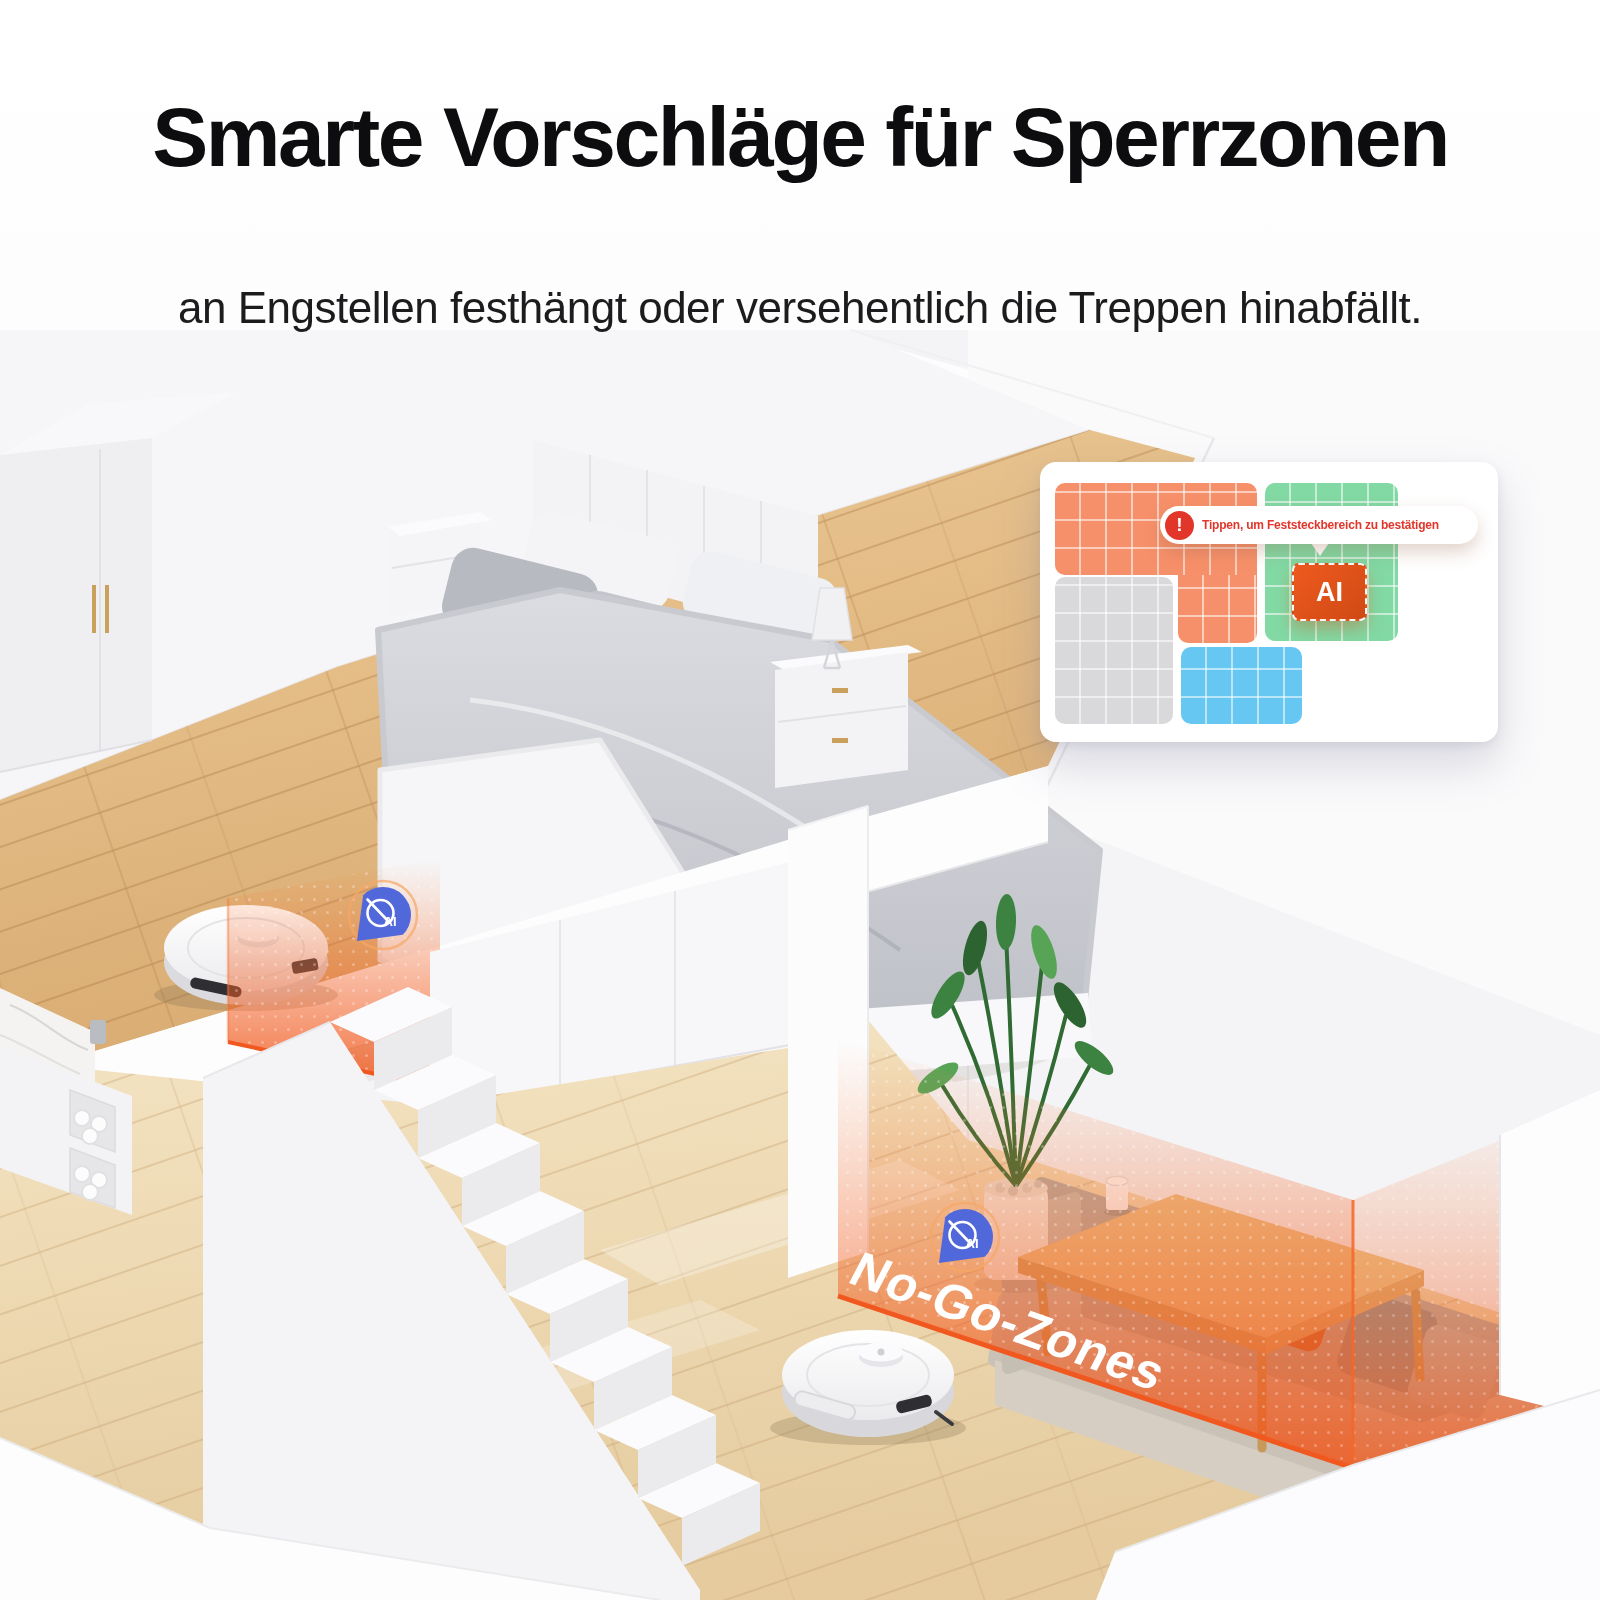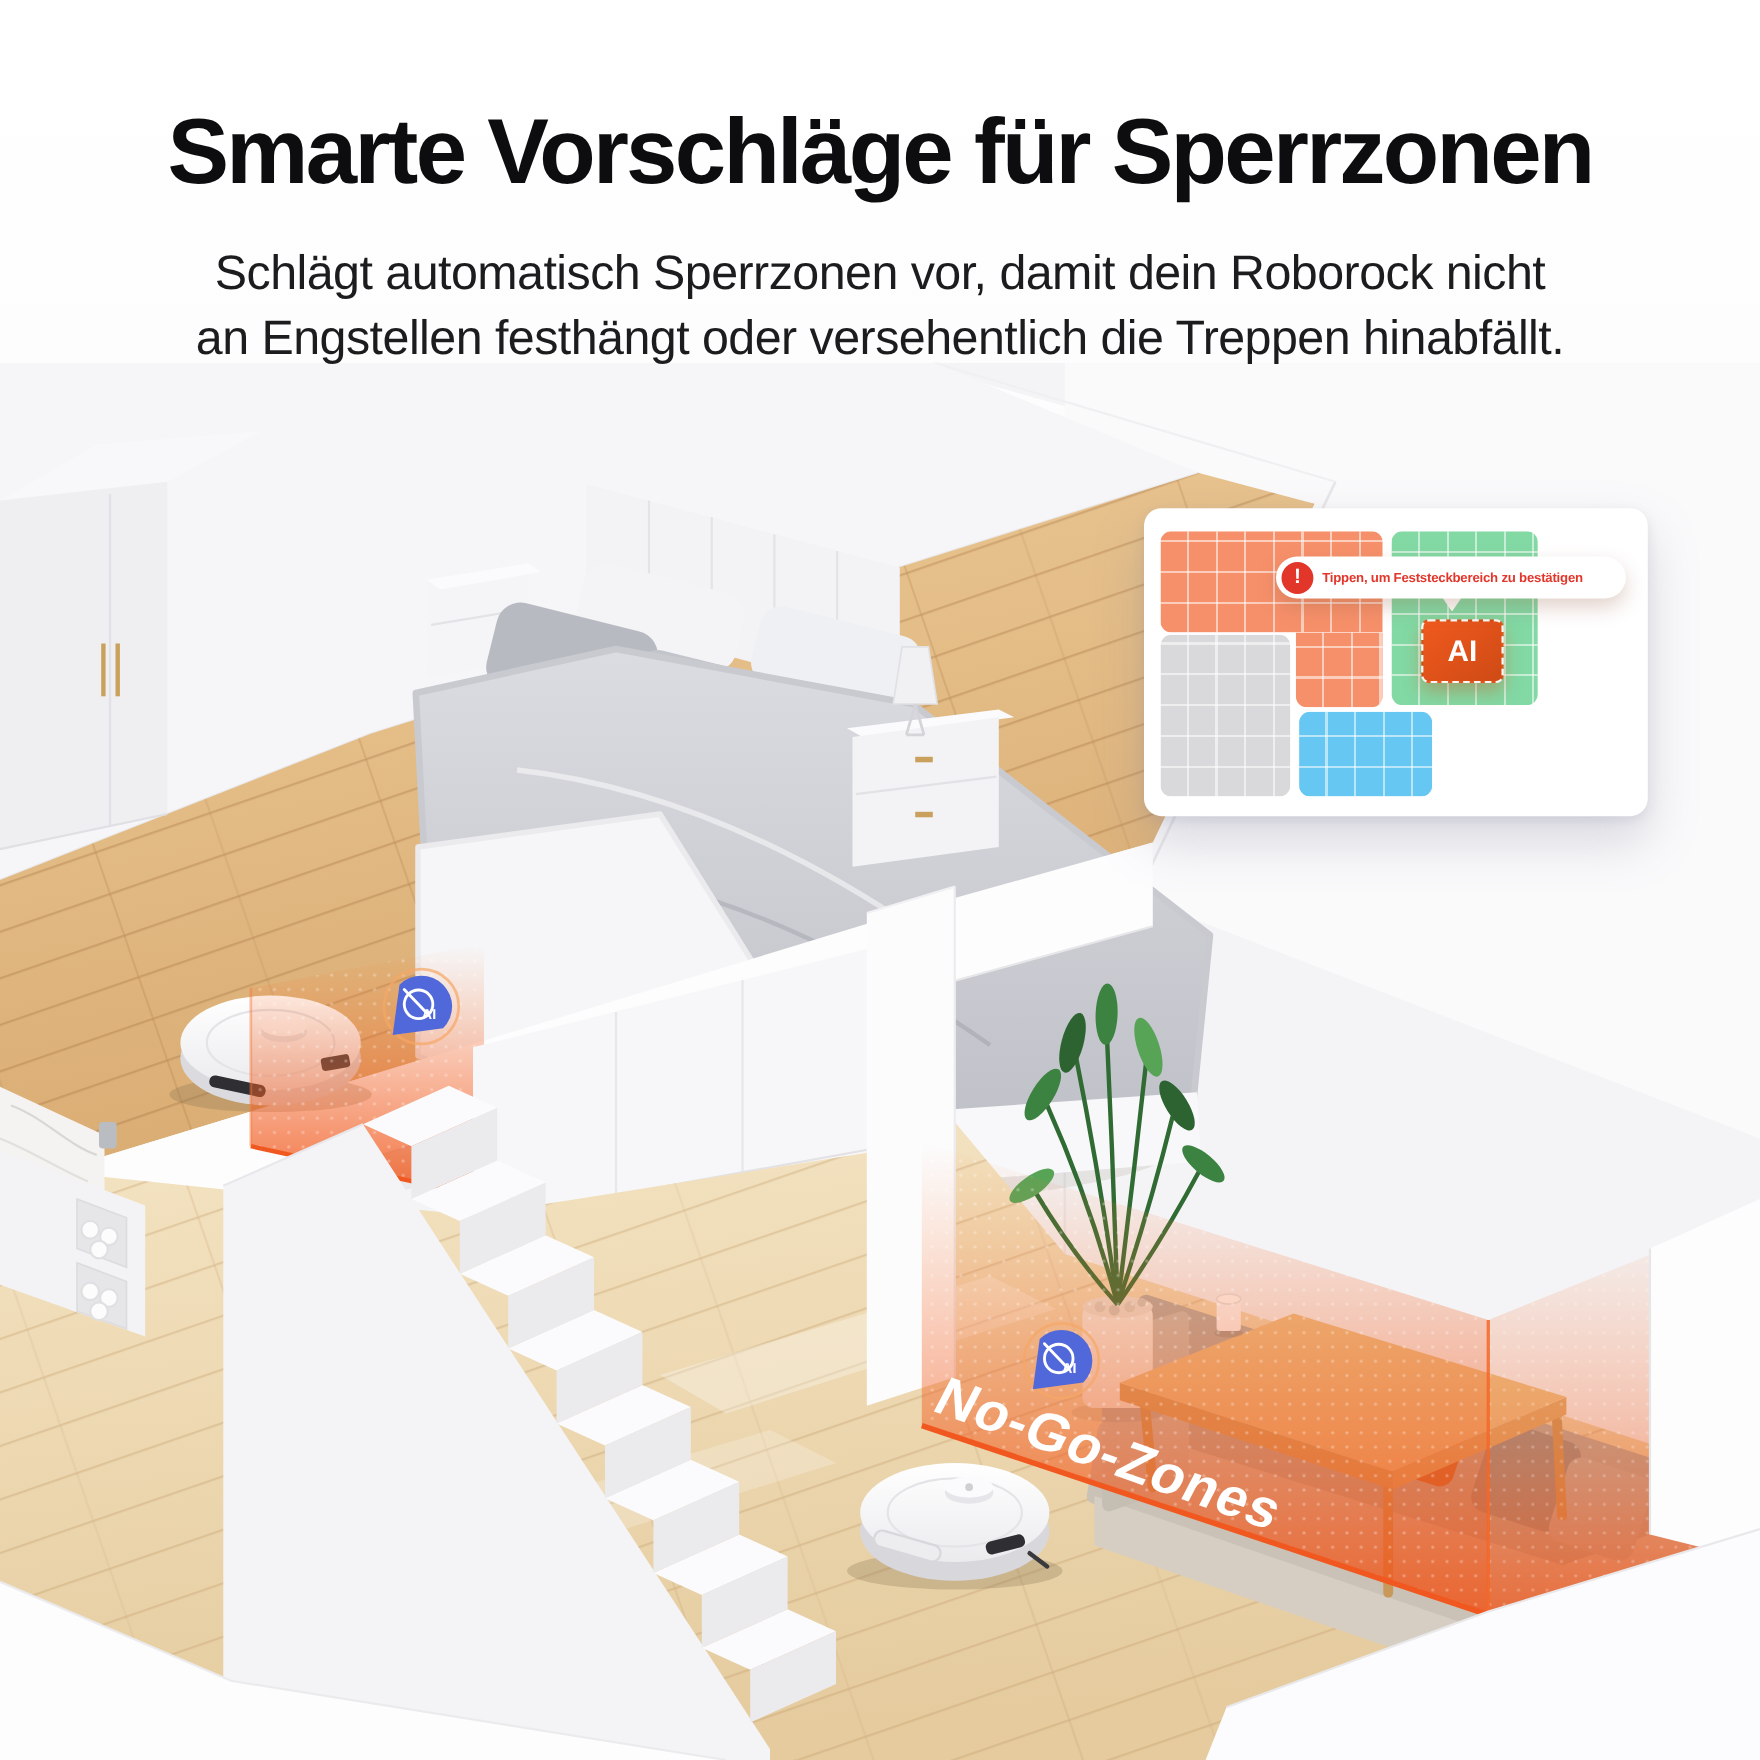--- a/index.html
+++ b/index.html
@@ -42,21 +42,21 @@
            border-left:9px solid transparent;border-right:9px solid transparent;
            border-top:13px solid #fff;}
 </style>
 </head>
 <body>
 
 <div class="page">
 
   <div class="header">
     <h1 class="title">Smarte Vorschläge für Sperrzonen</h1>
-    <p class="subtitle"><span>Schlägt automatisch Sperrzonen vor, damit dein Roborock nicht</span><br>
+    <p class="subtitle"><br>
     <span>an Engstellen festhängt oder versehentlich die Treppen hinabfällt.</span></p>
   </div>
 
   <svg class="scene" viewBox="0 0 1600 1600">
     <defs>
       <linearGradient id="bgGrad" x1="0" y1="0" x2="0" y2="1">
         <stop offset="0" stop-color="#fdfdfe"></stop>
           <stop offset="1" stop-color="#eceef0"></stop>
       </linearGradient>
       <linearGradient id="woodUp" x1="0" y1="0" x2="0.3" y2="1">

